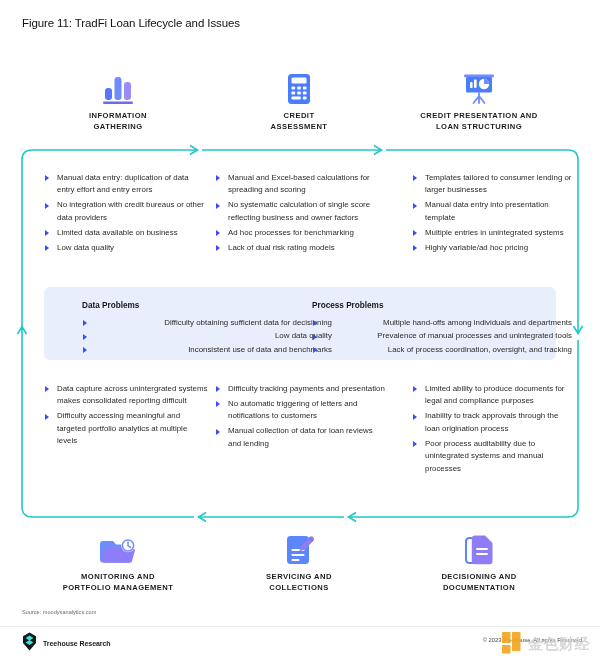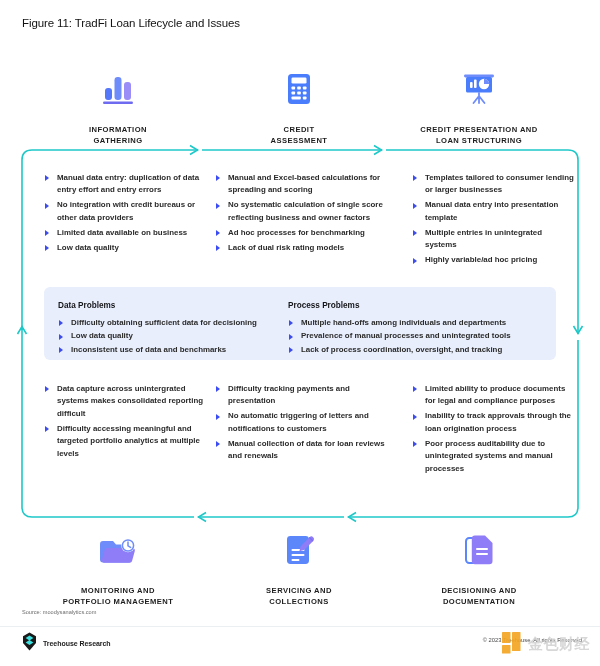--- a/index.html
+++ b/index.html
@@ -20,21 +20,21 @@
   }
 
   
   .stage {
     position: absolute; width: 160px; text-align: center;
   }
   .stage .icon-wrap {
     height: 40px; display: flex; align-items: flex-end; justify-content: center;
   }
   .stage .stage-label {
-    margin-top: 19px;
+    margin-top: 5px;
     font-size: 7.6px; font-weight: bold; letter-spacing: 0.45px;
     line-height: 1.42; color: #1d1d1d;
     text-transform: uppercase;
   }
   #stage-top-1 { left: 38px;  top: 66px; }
   #stage-top-2 { left: 219px; top: 66px; }
   #stage-top-3 { left: 399px; top: 66px; }
 
   #stage-bot-1 { left: 38px;  top: 527px; }
   #stage-bot-2 { left: 219px; top: 527px; }
@@ -49,21 +49,20 @@
   
   .col { position: absolute; }
   ul.bullets { list-style: none; }
   ul.bullets li {
     position: relative;
     padding-left: 13px;
     margin-bottom: 2.5px;
     font-size: 7.9px;
     line-height: 1.58;
     color: #2b2b2b;
-    font-weight: bold;
   }
   ul.bullets li::before {
     content: "";
     position: absolute; left: 1px; top: 3.4px;
     width: 0; height: 0;
     border-left: 4.2px solid #3b4cf5;
     border-top: 3.1px solid transparent;
     border-bottom: 3.1px solid transparent;
   }
 
@@ -78,28 +77,28 @@
   #col-b3 { left: 412px; top: 383px; width: 162px; }
 
   
   .problems-panel {
     position: absolute;
     left: 44px; top: 287px;
     width: 512px; height: 73px;
     background: #e8eefc;
     border-radius: 6px;
   }
-  .prob-group { position: absolute; top: 14px; }
+  .prob-group { position: absolute; top: 14px; margin-left: 24px; }
   #prob-data    { left: 14px;  width: 250px; }
   #prob-process { left: 244px; width: 260px; }
   .prob-title {
     font-size: 8.2px; font-weight: bold; color: #15161a;
     margin-bottom: 7px;
   }
-  .prob-group ul.bullets li { margin-bottom: 1.5px; font-size: 7.9px; line-height: 1.5; }
+  .prob-group ul.bullets li { margin-bottom: 1.5px; font-size: 7.9px; line-height: 1.5; text-align: right; }
 
   
   .source-note {
     position: absolute; left: 22px; top: 609px;
     font-size: 5.6px; color: #6c6c6c;
   }
   .footer-rule {
     position: absolute; left: 0; top: 626px;
     width: 600px; height: 1px; background: #eceff2;
   }
@@ -281,21 +280,21 @@
     <ul class="bullets">
       <li>Data capture across unintergrated systems makes consolidated reporting difficult</li>
       <li>Difficulty accessing meaningful and targeted portfolio analytics at multiple levels</li>
     </ul>
   </div>
 
   <div class="col" id="col-b2">
     <ul class="bullets">
       <li>Difficulty tracking payments and presentation</li>
       <li>No automatic triggering of letters and notifications to customers</li>
-      <li>Manual collection of data for loan reviews and renewals</li>
+      <li>Manual collection of data for loan reviews and lending</li>
     </ul>
   </div>
 
   <div class="col" id="col-b3">
     <ul class="bullets">
       <li>Limited ability to produce documents for legal and compliance purposes</li>
       <li>Inability to track approvals through the loan origination process</li>
       <li>Poor process auditability due to unintegrated systems and manual processes</li>
     </ul>
   </div>

